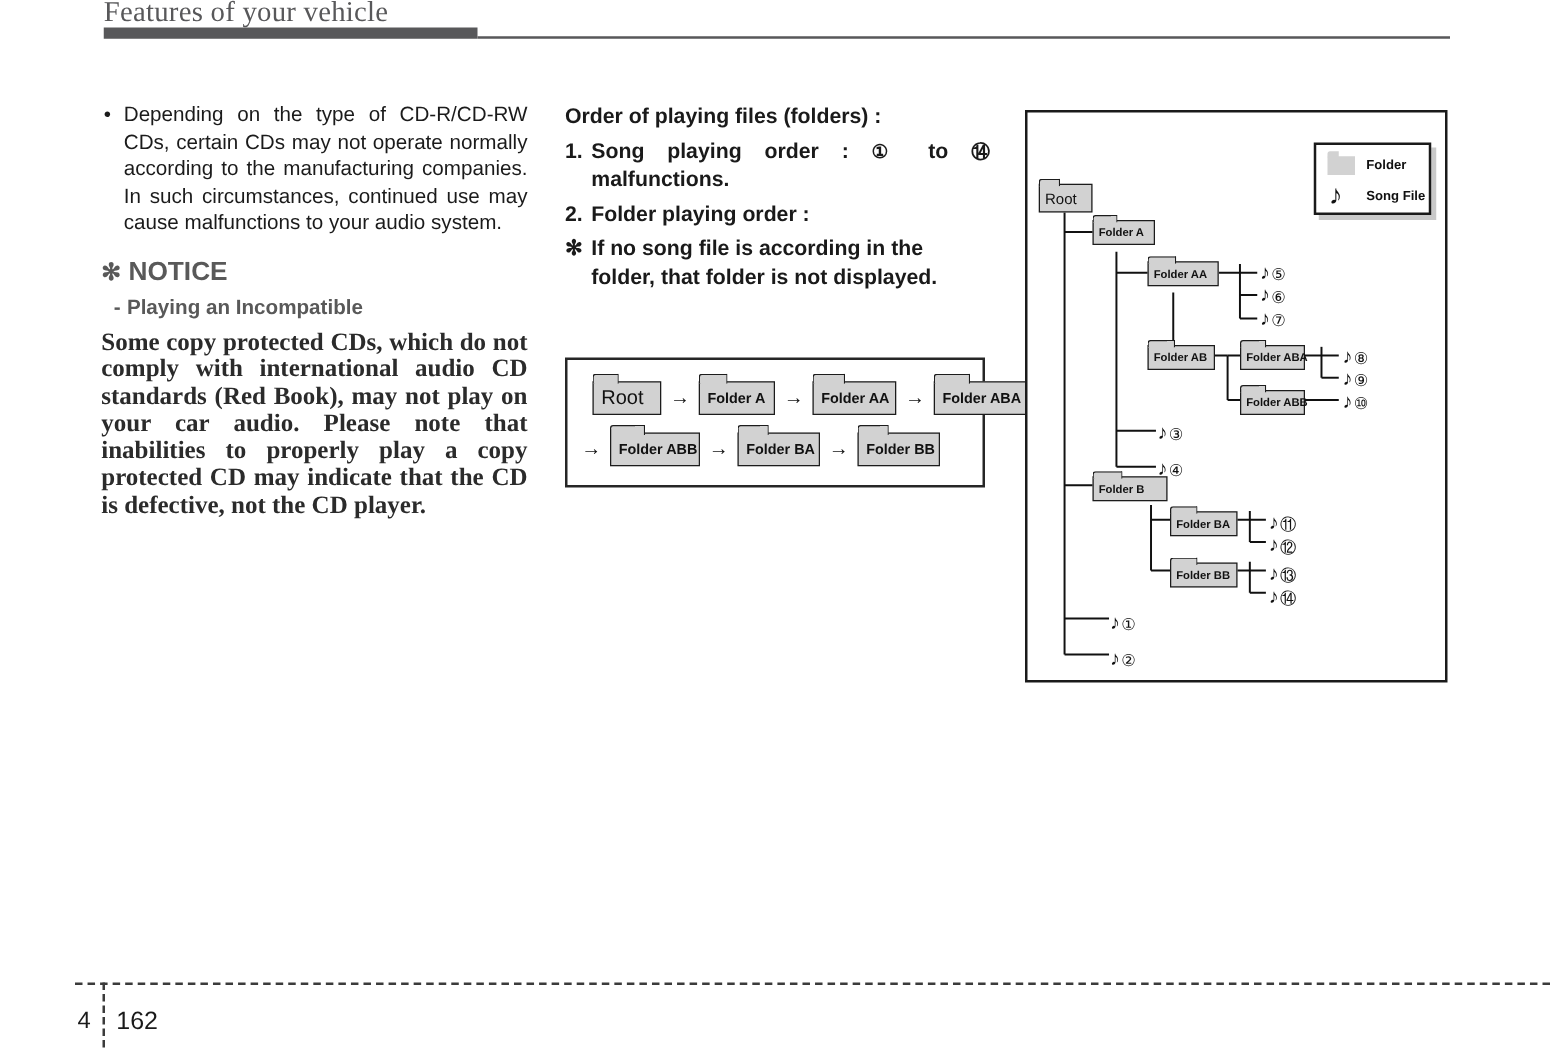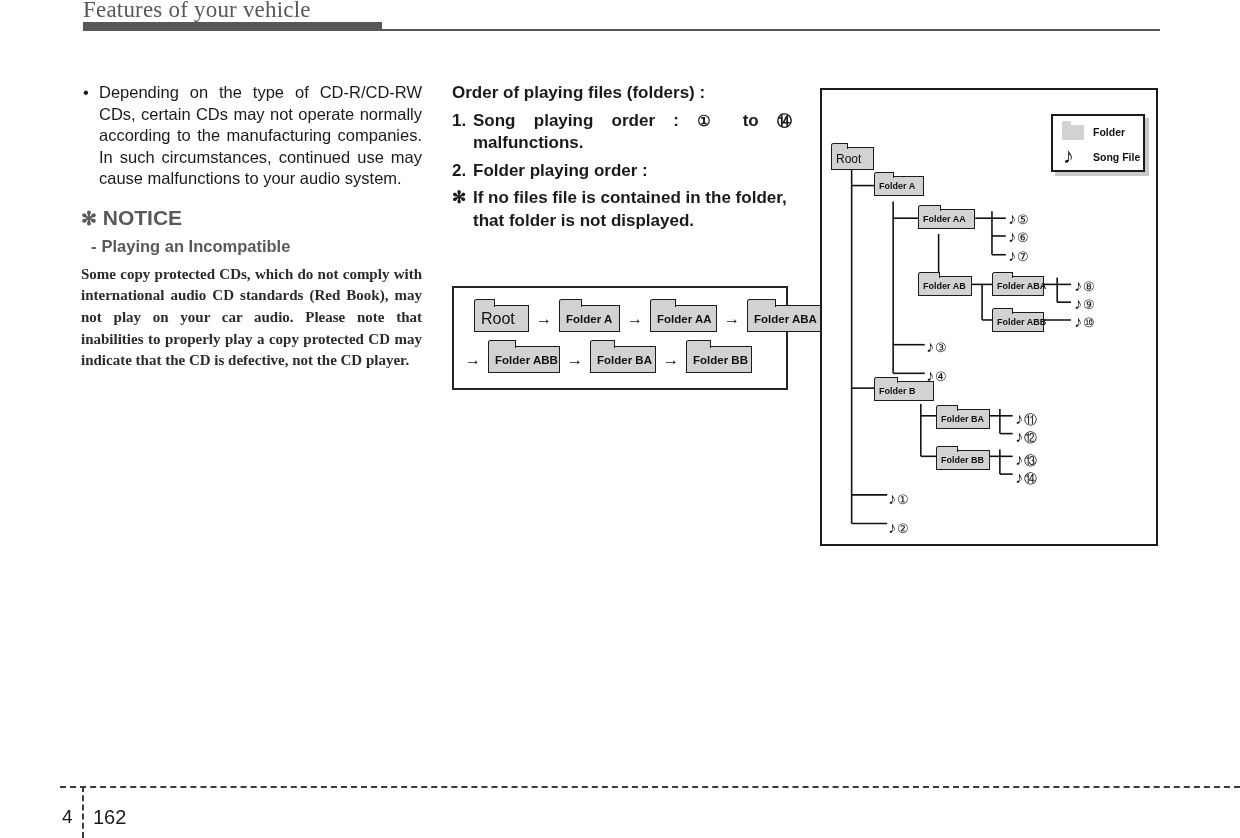--- a/index.html
+++ b/index.html
@@ -83,21 +83,21 @@
     font-weight: bold;
     color: #595959;
     line-height: 22px;
   }
   .notice-sub .dash { margin-left: -12px; margin-right: 5px; }
   .notice-sub .l2 { display: block; padding-left: 14px; }
   .notice-body {
     margin-top: 7px;
     font-family: "Liberation Serif", serif;
     font-weight: bold;
-    font-size: 15px;
+    font-size: 20px;
     line-height: 21.7px;
     text-align: justify;
     color: #2b2b2b;
   }
 
   
   .note-title {
     font-size: 17px;
     font-weight: bold;
     line-height: 28px;
@@ -340,21 +340,21 @@
     <span>malfunctions.</span>
   </div>
 
   <div class="note-num">
     <span class="lead">2.</span>
     <span>Folder playing order :</span>
   </div>
 
   <div class="note-num">
     <span class="lead">✻</span>
-    <span>If no files file is contained in the</span>
+    <span>If no song file is according in the</span>
     <span>folder, that folder is not displayed.</span>
   </div>
 </div>
 
 <div id="flow-box">
 
   <div class="flow-row" id="flow-row-1">
     <div class="folder f-flow root" style="width:55px">
       <span class="tab"></span>
       <span>Root</span>

